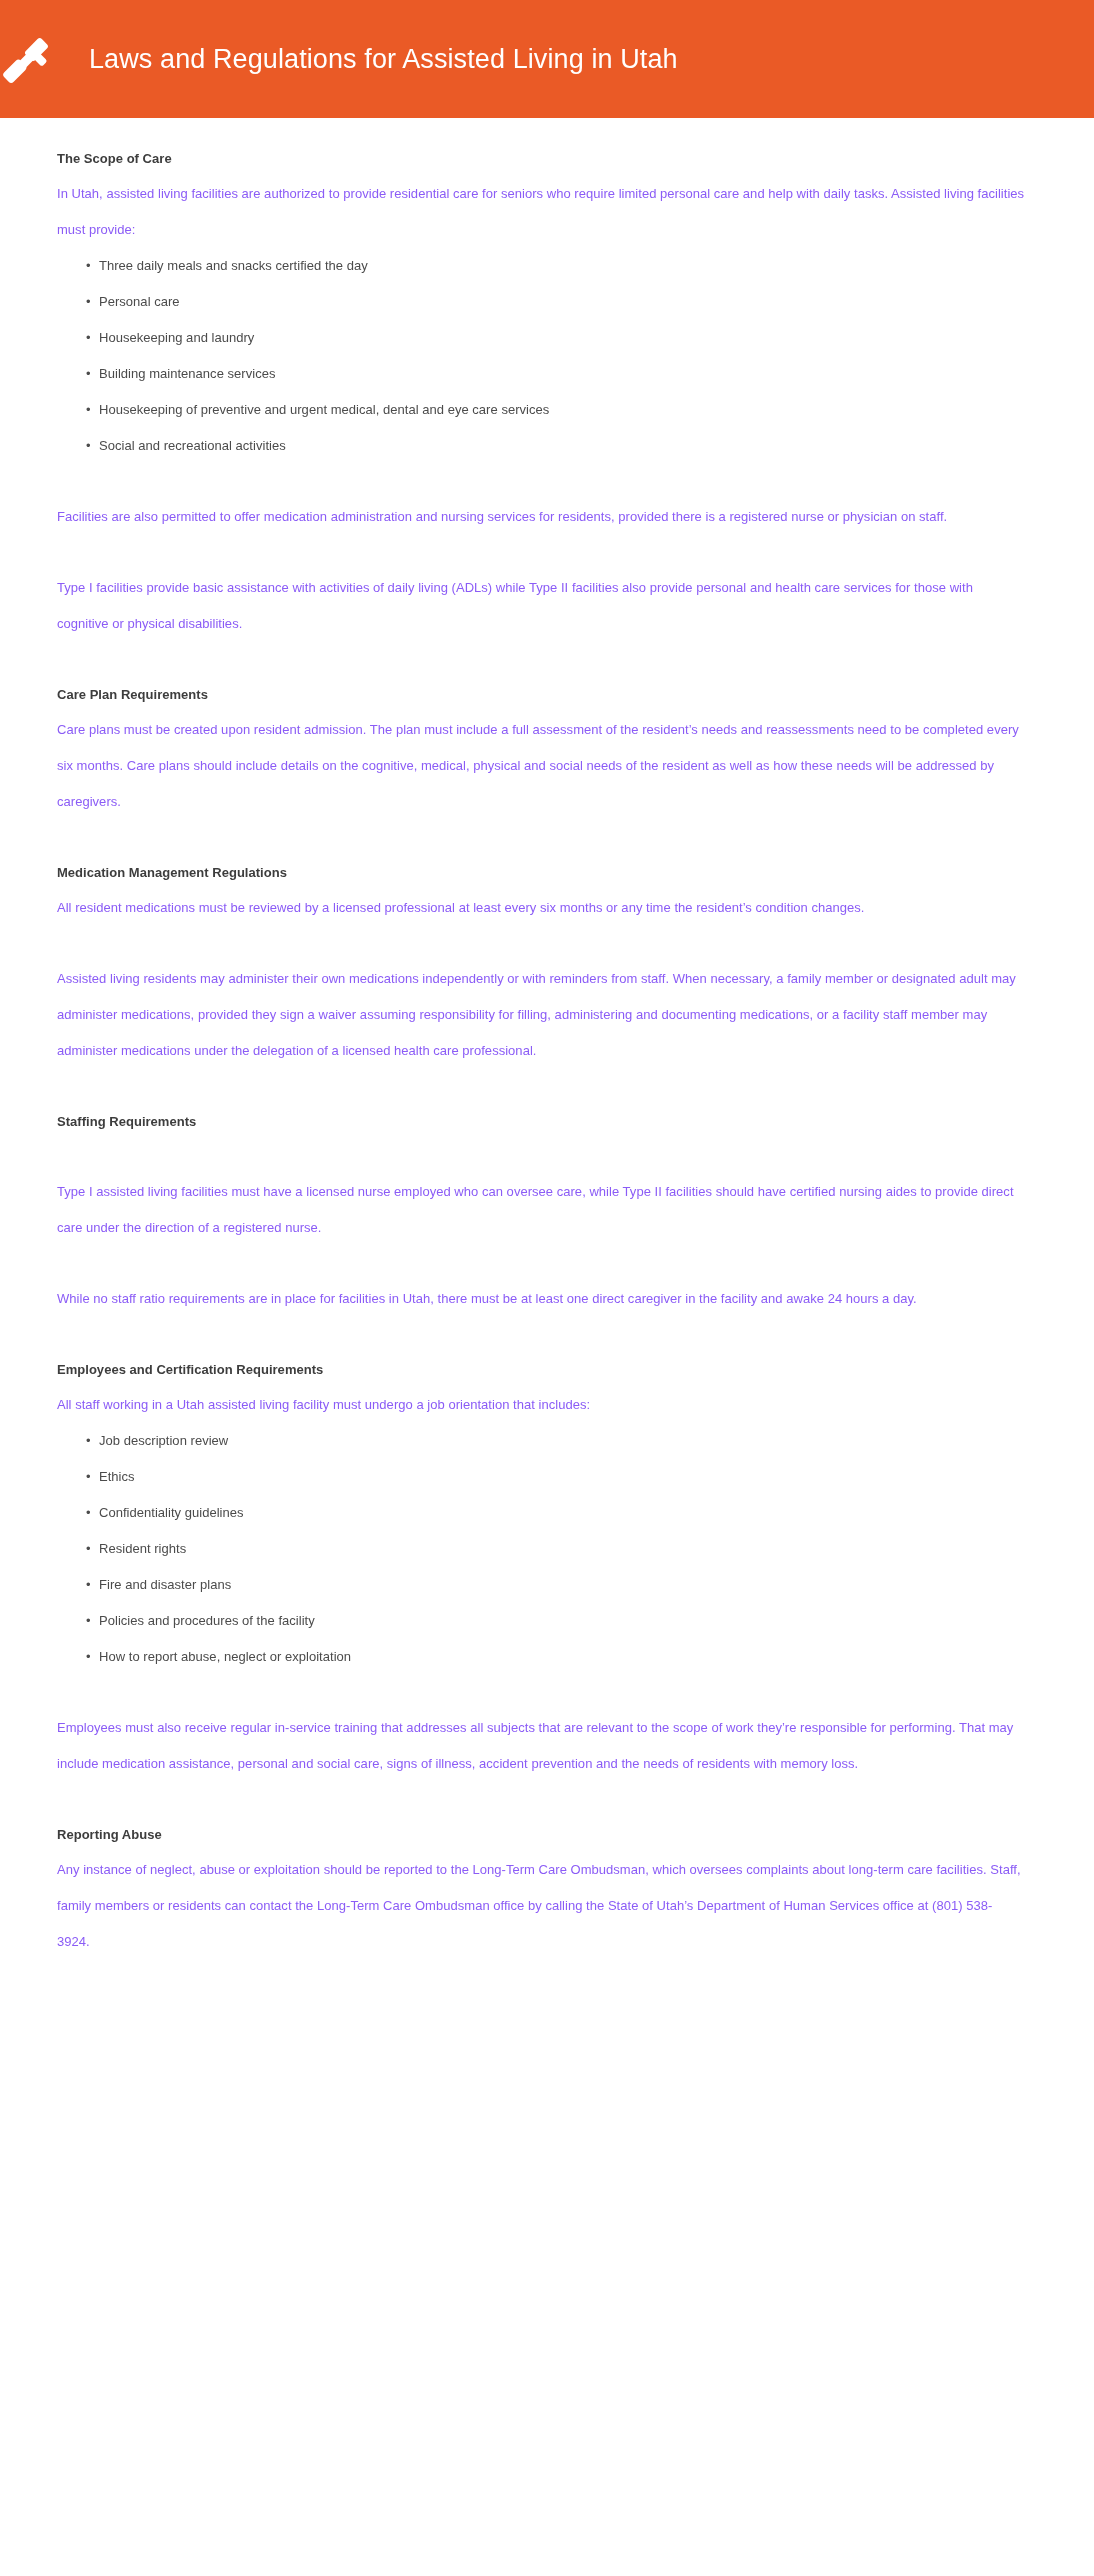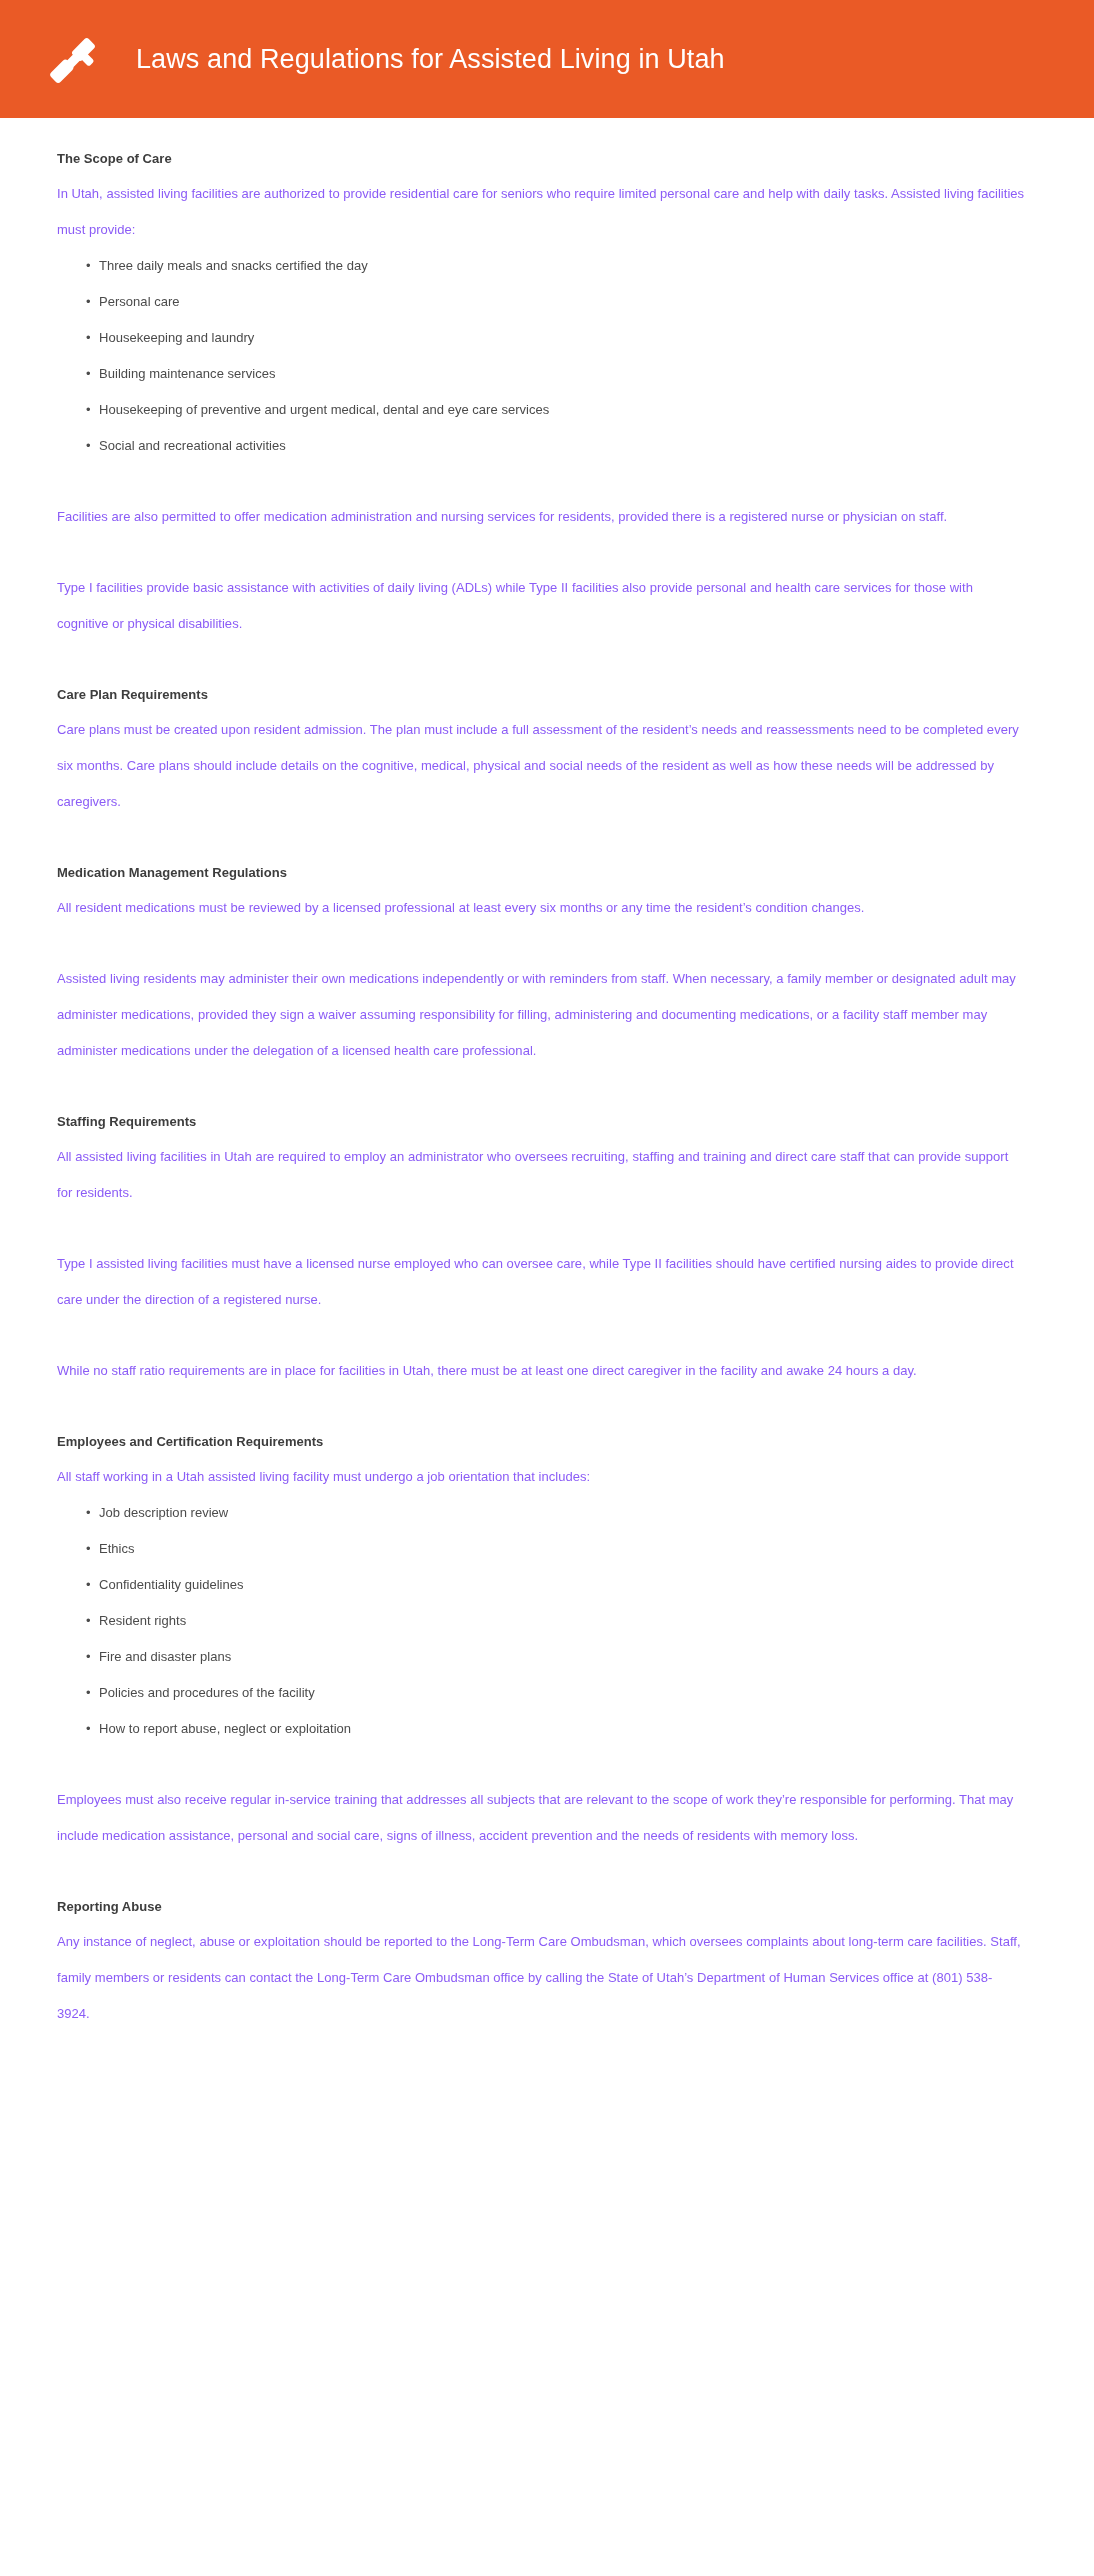--- a/index.html
+++ b/index.html
@@ -13,21 +13,20 @@
     font-family: "Liberation Sans", sans-serif;
     -webkit-font-smoothing: antialiased;
   }
 
   
   .header-bar {
     height: 118px;
     background: #ea5a26;
     display: flex;
     align-items: center;
-    padding-left: 47px;
     box-sizing: border-box;
   }
   .gavel-icon {
     width: 51px;
     height: 51px;
     flex: 0 0 auto;
     display: block;
   }
   .gavel-icon svg { display: block; width: 51px; height: 51px; }
   .header-title {
@@ -136,21 +135,20 @@
   <div class="section">
     <h2 class="section-heading">Medication Management Regulations</h2>
     <p class="body-text">All resident medications must be reviewed by a licensed professional at least every six months or any time the resident’s condition changes.</p>
     <p class="body-text spaced">Assisted living residents may administer their own medications independently or with reminders from staff. When necessary, a family member or designated adult may administer medications, provided they sign a waiver assuming responsibility for filling, administering and documenting medications, or a facility staff member may administer medications under the delegation of a licensed health care professional.</p>
   </div>
 
   <div class="section-gap"></div>
 
   <div class="section">
     <h2 class="section-heading">Staffing Requirements</h2>
-    <p class="body-text">All assisted living facilities in Utah are required to employ an administrator who oversees recruiting, staffing and training and direct care staff that can provide support for residents.</p>
     <p class="body-text spaced">Type I assisted living facilities must have a licensed nurse employed who can oversee care, while Type II facilities should have certified nursing aides to provide direct care under the direction of a registered nurse.</p>
     <p class="body-text spaced">While no staff ratio requirements are in place for facilities in Utah, there must be at least one direct caregiver in the facility and awake 24 hours a day.</p>
   </div>
 
   <div class="section-gap"></div>
 
   <div class="section">
     <h2 class="section-heading">Employees and Certification Requirements</h2>
     <p class="body-text">All staff working in a Utah assisted living facility must undergo a job orientation that includes:</p>
     <ul class="bullet-list">

